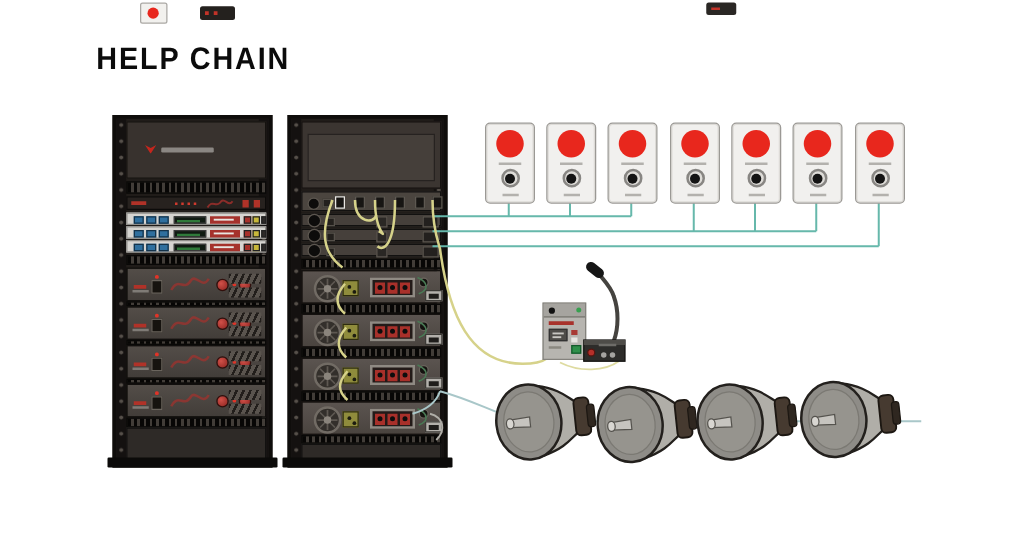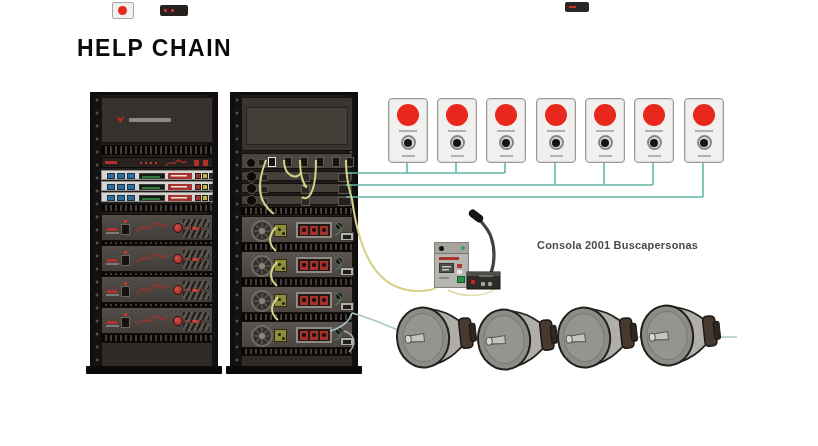--- a/index.html
+++ b/index.html
@@ -501,21 +501,20 @@
         <rect x="16" y="12" width="16" height="8" rx="4" fill="#161616"></rect>
       </g>
     <rect x="15" y="72" width="33" height="17" fill="#2d2c2a" stroke="#141311"></rect>
     <rect x="15" y="72" width="33" height="4" fill="#4e4c48"></rect>
     <circle cx="21" cy="82" r="2.8" fill="#b5302a" stroke="#551510"></circle>
     <circle cx="31" cy="84" r="2.2" fill="#a5a3a0"></circle>
     <circle cx="38" cy="84" r="2.2" fill="#a5a3a0"></circle>
     <rect x="27" y="75" width="14" height="2" fill="#6e6c68"></rect>
   </svg>
 
-  <div class="cl">Consola 2001 Buscapersonas</div>
 
   <svg width="0" height="0" style="position:absolute;" aria-hidden="true">
     <defs>
       <g id="horn">
         <g transform="rotate(-6 42 34)">
           <path d="M36,6 C54,10 60,18 66,22 L66,46 C60,50 54,58 36,62 C45,48 45,20 36,6 Z" fill="#b0aea8" stroke="#23201d" stroke-width="1.8"></path>
           <rect x="64" y="19" width="12" height="30" rx="4" fill="#463a30" stroke="#1c1712" stroke-width="1.5"></rect>
           <rect x="74" y="25" width="6" height="18" rx="2.5" fill="#2f2720" stroke="#1c1712" stroke-width="1"></rect>
           <ellipse cx="27" cy="34" rx="26" ry="30" fill="#8e8c87" stroke="#23201d" stroke-width="2"></ellipse>
           <ellipse cx="27" cy="34" rx="20" ry="24" fill="#96948e" stroke="#7b7973" stroke-width="1"></ellipse>

